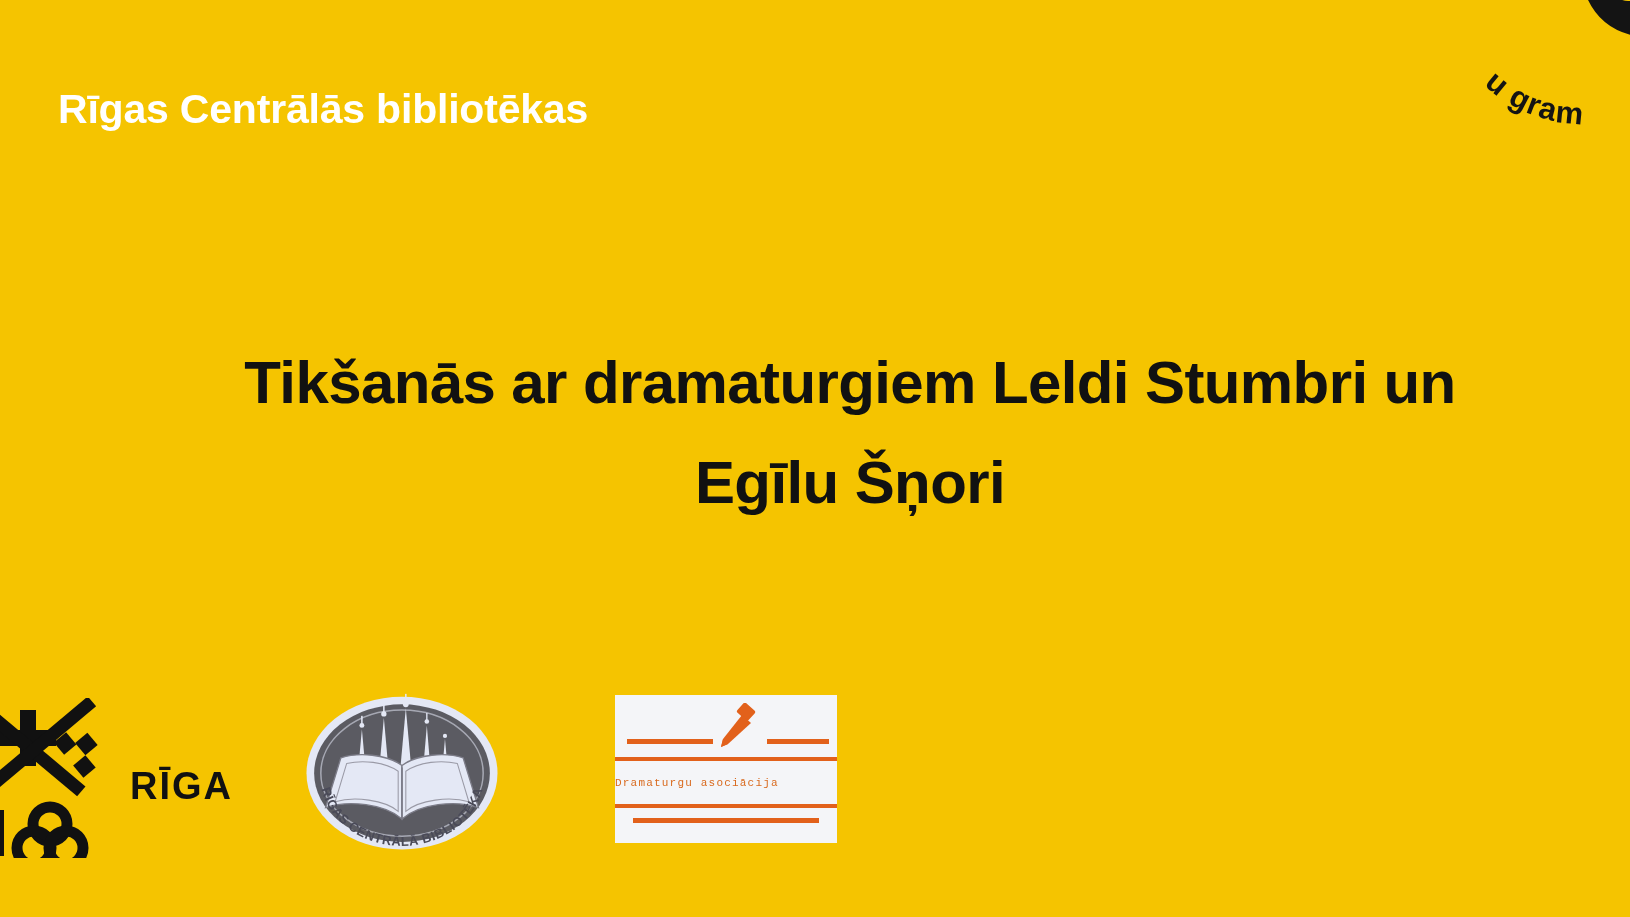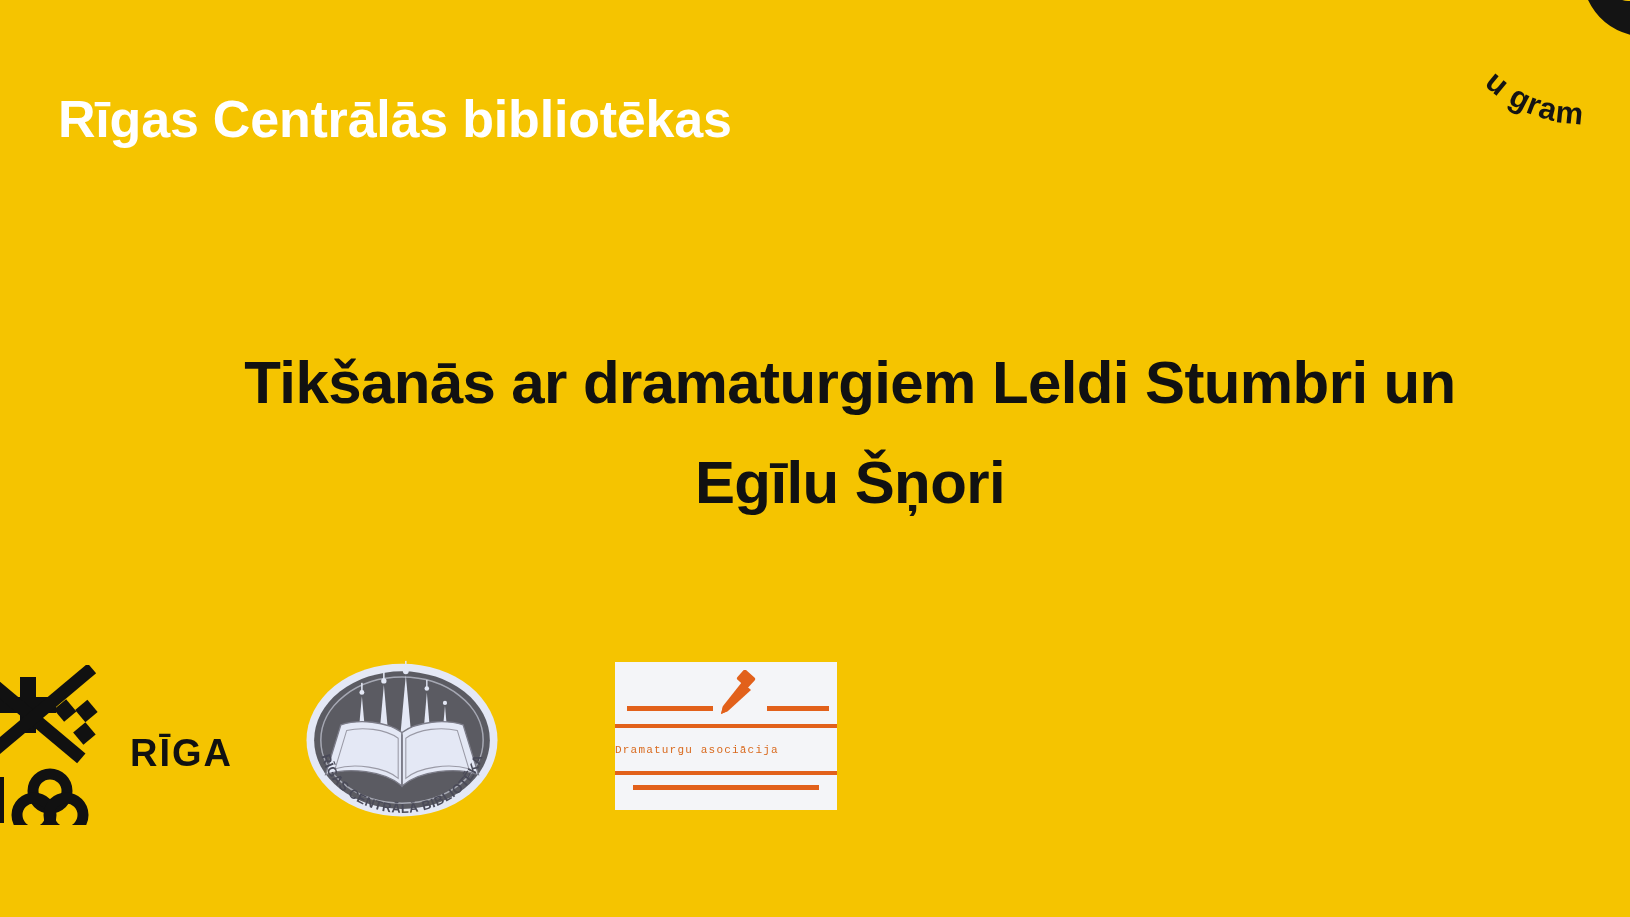--- a/index.html
+++ b/index.html
@@ -21,21 +21,21 @@
     background: #F5C400;
     overflow: hidden;
   }
 
   
   .subtitle-block {
     position: absolute;
     left: 58px;
     top: 74px;
     color: #FFFFFF;
-    font-size: 52px;
+    font-size: 41px;
     font-weight: 700;
     line-height: 1.75;
     letter-spacing: -0.2px;
   }
   .subtitle-block .line {
     display: block;
     white-space: nowrap;
   }
 
   
@@ -82,21 +82,21 @@
     right: -26px;
     top: -60px;
     width: 120px;
     height: 120px;
   }
 
   
   .logo-row {
     position: absolute;
     left: 0;
-    top: 650px;
+    top: 683px;
     width: 1580px;
     height: 190px;
   }
 
   
   .riga-logo {
     position: absolute;
     left: -46px;
     top: 10px;
     width: 300px;

